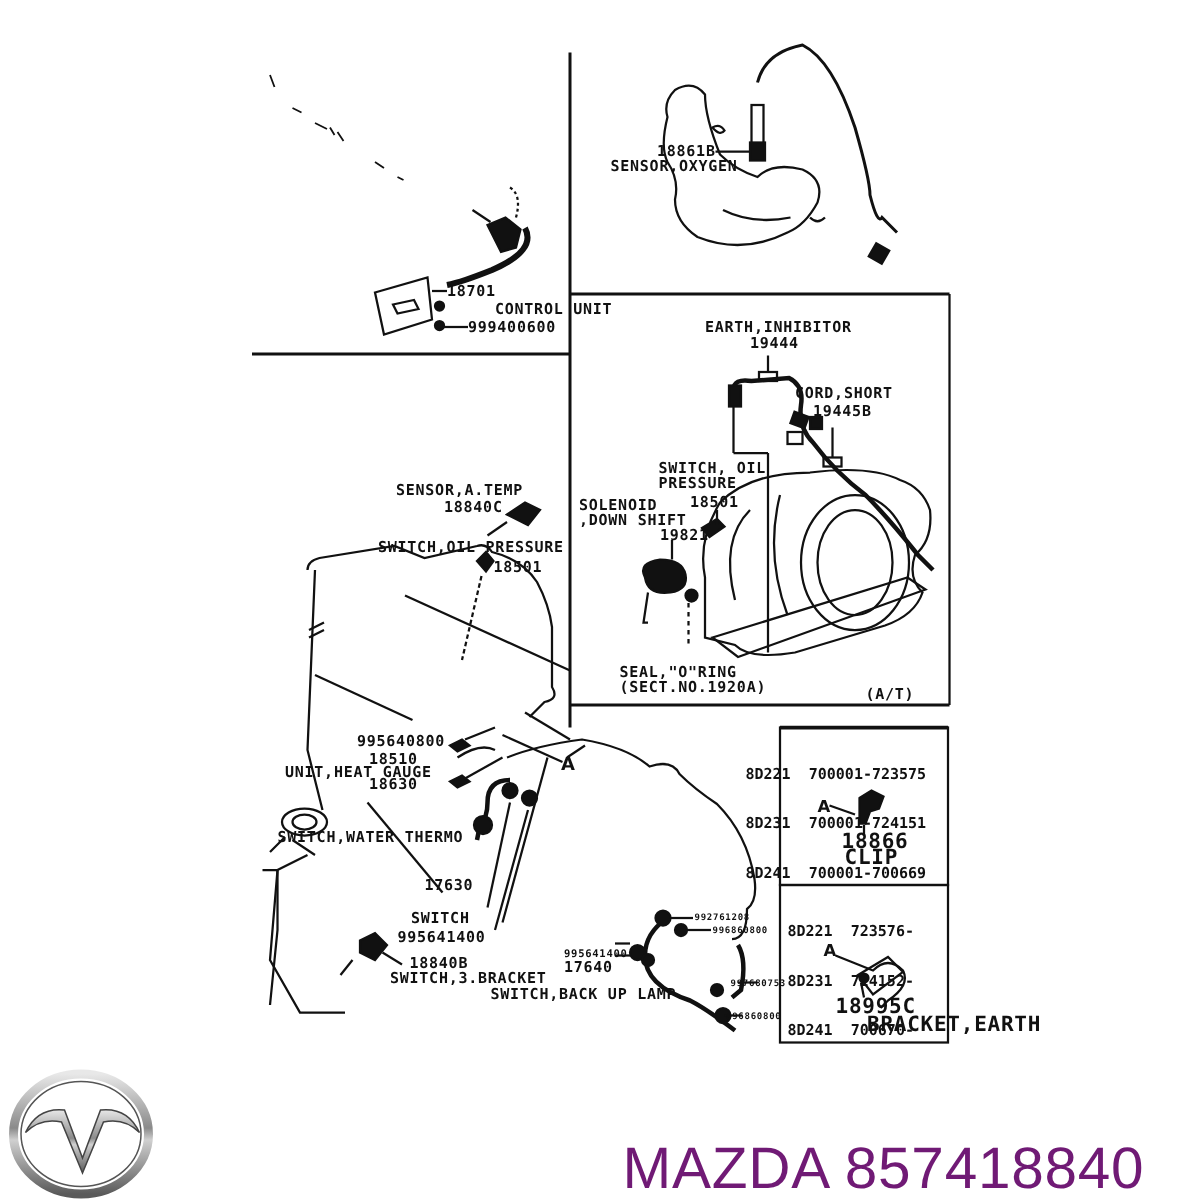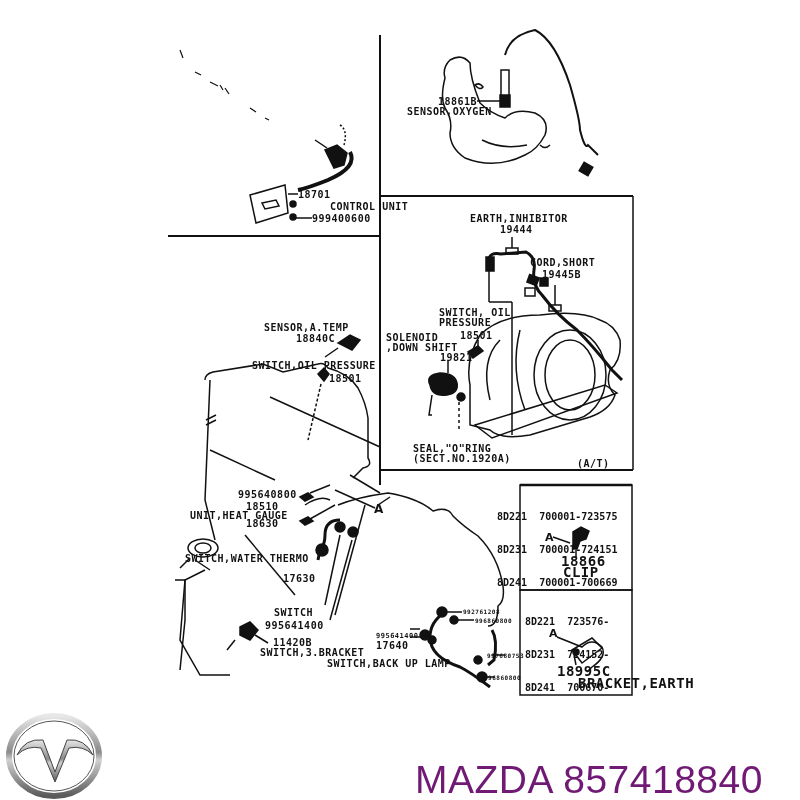--- a/index.html
+++ b/index.html
@@ -179,24 +179,24 @@
 
 <div class="lbl" style="left:252px;top:323px;margin-left:12px;">SENSOR,A.TEMP</div>
 <div class="lbl" style="left:296px;top:334px;">18840C</div>
 <div class="lbl" style="left:252px;top:361px;">SWITCH,OIL PRESSURE</div>
 <div class="lbl" style="left:329px;top:374px;">18501</div>
 <div class="lbl" style="left:238px;top:490px;">995640800</div>
 <div class="lbl" style="left:246px;top:502px;">18510</div>
 <div class="lbl" style="left:190px;top:511px;">UNIT,HEAT GAUGE</div>
 <div class="lbl" style="left:246px;top:519px;">18630</div>
 <div class="lbl" style="left:185px;top:554px;">SWITCH,WATER THERMO</div>
-<div class="lbl" style="left:283px;top:574px;">17630</div>
+<div class="lbl" style="left:283px;top:586px;">17630</div>
 <div class="lbl" style="left:274px;top:608px;">SWITCH</div>
 <div class="lbl" style="left:265px;top:621px;">995641400</div>
-<div class="lbl" style="left:273px;top:638px;">11420B</div>
+<div class="lbl" style="left:273px;top:638px;">18840B</div>
 <div class="lbl" style="left:260px;top:648px;">SWITCH,3.BRACKET</div>
 <div class="lbl" style="left:376px;top:631px;font-size:7px;">995641400</div>
 <div class="lbl" style="left:376px;top:641px;">17640</div>
 <div class="lbl" style="left:327px;top:659px;">SWITCH,BACK UP LAMP</div>
 <div class="lbl" style="left:463px;top:607px;font-size:6px;">992761208</div>
 <div class="lbl" style="left:475px;top:616px;font-size:6px;">996860800</div>
 <div class="lbl" style="left:487px;top:651px;font-size:6px;">997680753</div>
 <div class="lbl" style="left:484px;top:673px;font-size:6px;">996860800</div>
 
 <div class="tbl" style="left:497px;top:489px;">

